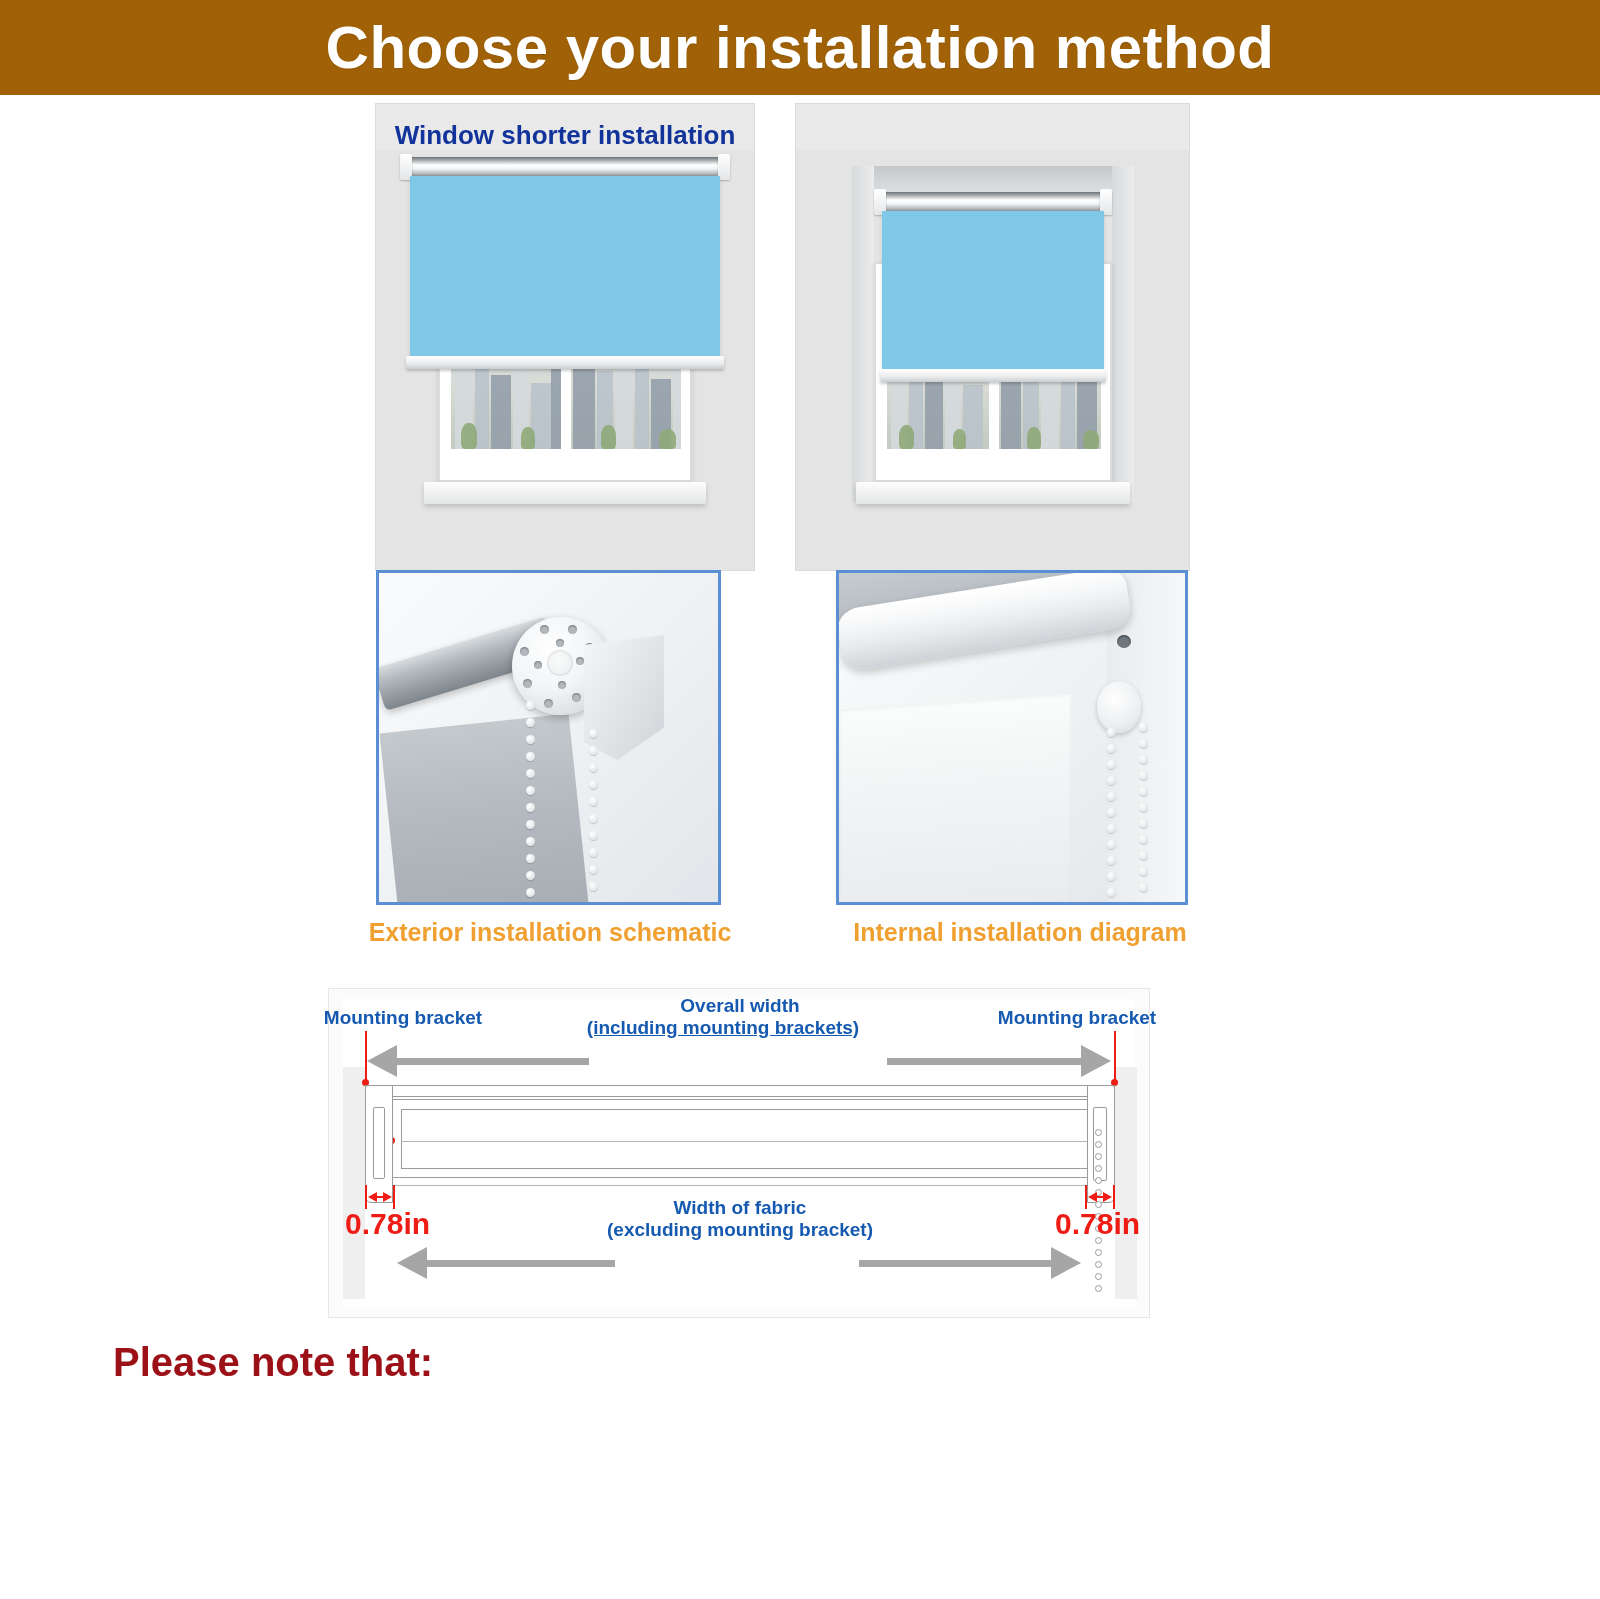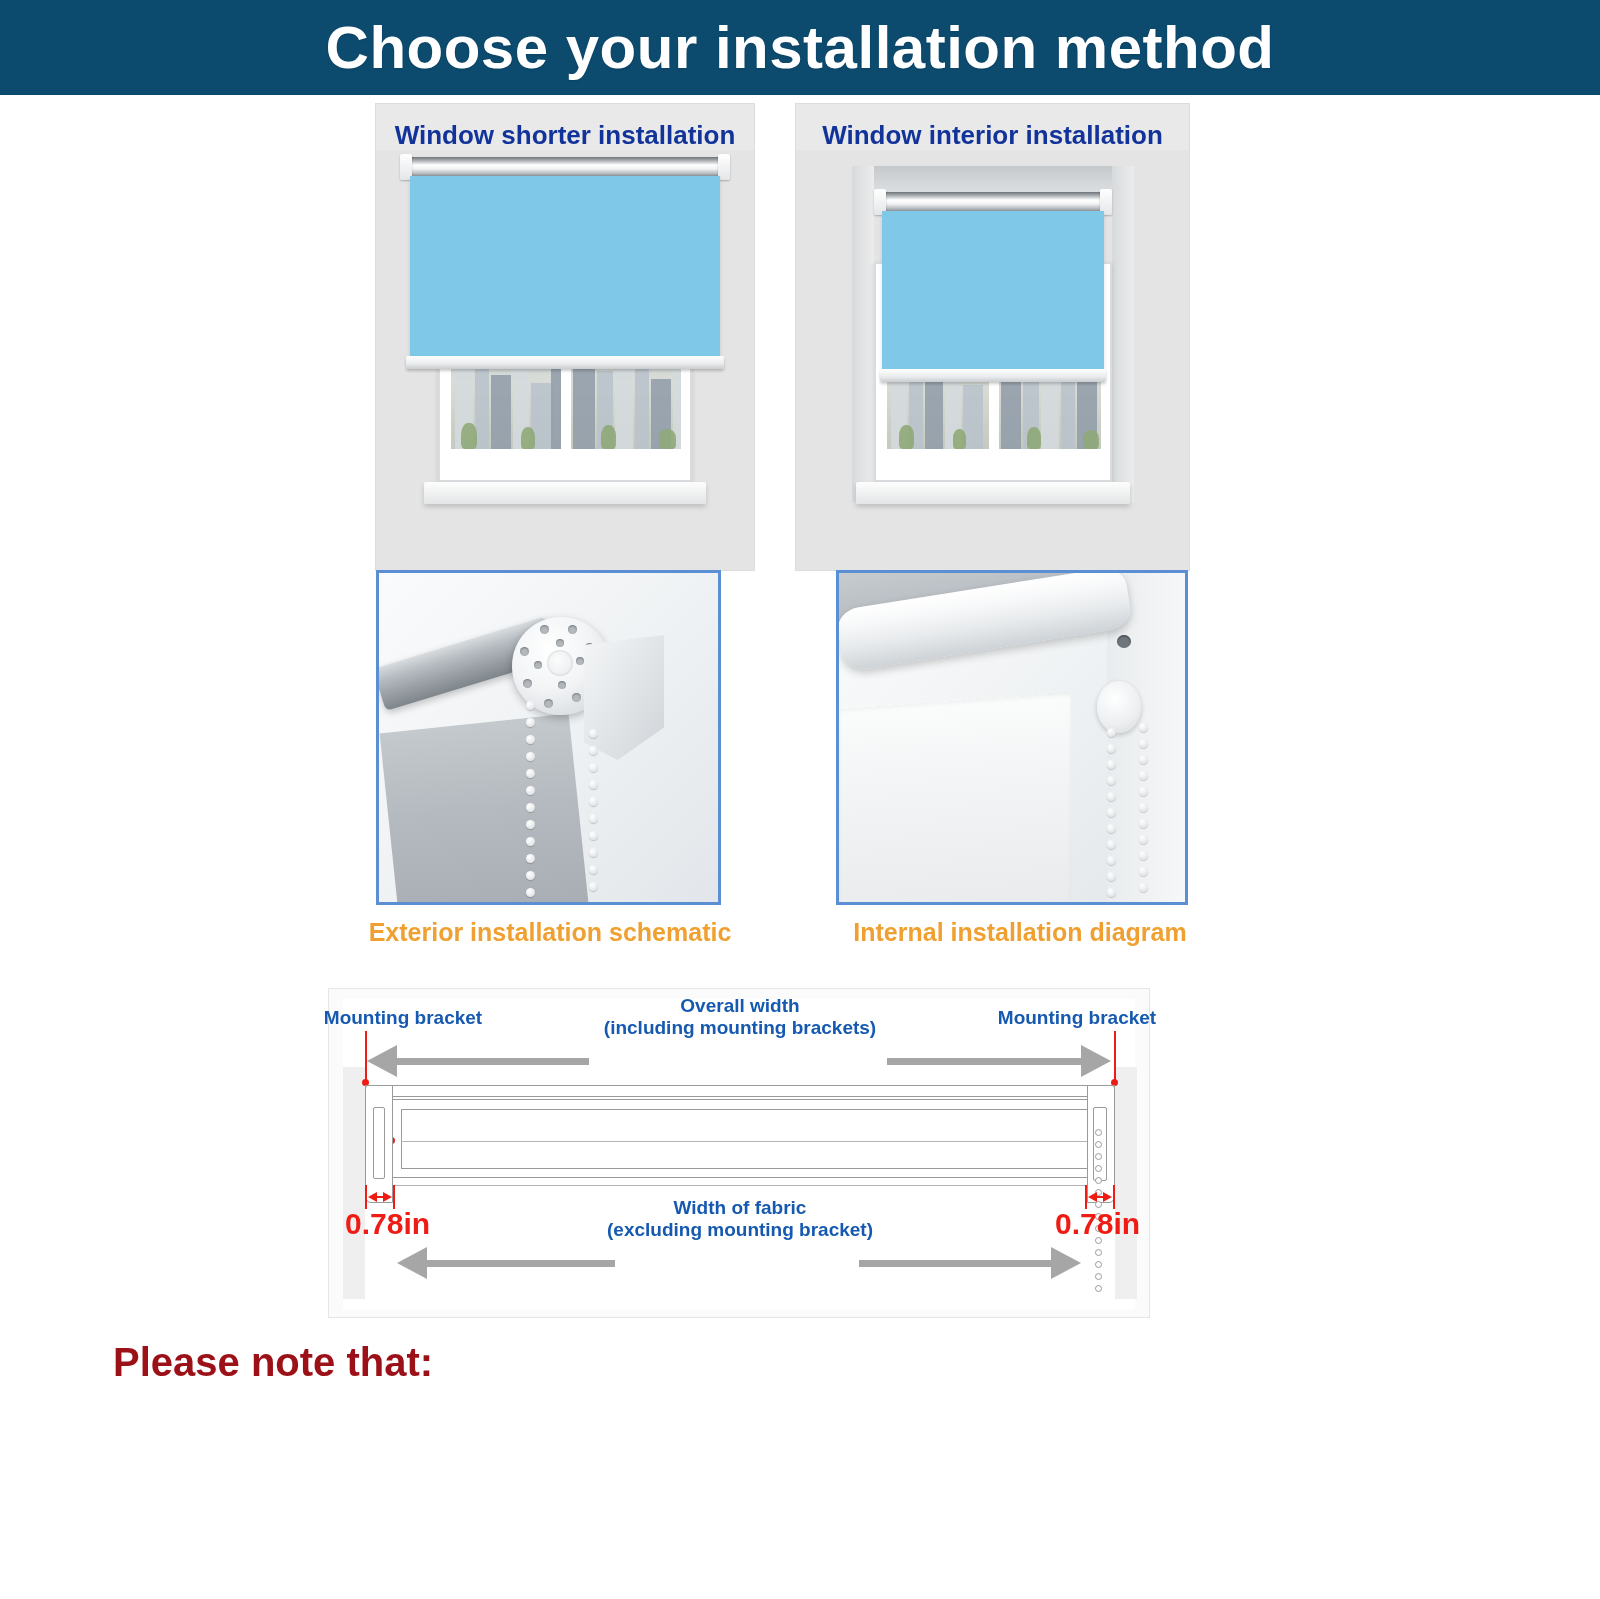--- a/index.html
+++ b/index.html
@@ -5,21 +5,21 @@
   html,body{margin:0;padding:0;background:#ffffff;}
   body{
     width:1600px;height:1599px;position:relative;overflow:hidden;
     font-family:"Liberation Sans", sans-serif;
     -webkit-font-smoothing:antialiased;
   }
 
   
   .banner{
     position:absolute;left:0;top:0;width:1600px;height:95px;
-    background:#0c4a6e;
+    background:#a16207;
     display:flex;align-items:center;justify-content:center;
   }
   .banner-title{
     color:#ffffff;font-size:60px;font-weight:bold;letter-spacing:0.5px;
     line-height:1;white-space:nowrap;
     text-shadow:0 1px 2px rgba(0,0,0,.12);
   }
 
   
   .panel-row{position:absolute;top:103px;left:0;width:1600px;height:470px;}
@@ -240,21 +240,20 @@
     <div class="sill" style="left:48px;top:378px;width:282px;height:22px;"></div>
 
     <div class="tube" style="left:30px;top:53px;width:318px;"></div>
     <div class="tube-cap" style="left:24px;top:50px;"></div>
     <div class="tube-cap" style="left:342px;top:50px;"></div>
     <div class="blindfabric" style="left:34px;top:72px;width:310px;height:182px;"></div>
     <div class="blind-bottombar" style="left:30px;top:252px;width:318px;"></div>
   </div>
 
   <div class="panel right">
-    <div class="panel-title">Window interior installation</div>
 
     <div class="wall" style="left:0;top:46px;width:393px;height:420px;"></div>
 
     <div class="recess-top" style="left:56px;top:62px;width:282px;height:26px;"></div>
     <div class="recess-side" style="left:56px;top:62px;width:22px;height:336px;"></div>
     <div class="recess-side" style="left:316px;top:62px;width:22px;height:336px;"></div>
 
     <div class="winframe" style="left:78px;top:158px;width:238px;height:220px;">
       <div class="sash" style="left:8px;top:8px;width:108px;height:180px;">
         <div class="glass">
@@ -382,21 +381,21 @@
 
 <div class="diagram">
   <div class="dg-inner"></div>
 
   <div class="dg-side" style="left:14px;top:78px;width:22px;height:232px;"></div>
   <div class="dg-side" style="left:786px;top:78px;width:22px;height:232px;"></div>
 
   <div class="dg-label" style="left:-46px;top:18px;width:240px;">Mounting bracket</div>
   <div class="dg-label" style="left:628px;top:18px;width:240px;">Mounting bracket</div>
   <div class="dg-label" style="left:211px;top:6px;width:400px;">Overall width</div>
-  <div class="dg-label" style="left:211px;top:28px;width:400px;">(including mounting brackets)</div>
+  <div class="dg-label" style="left:194px;top:28px;width:400px;text-decoration:underline;">(including mounting brackets)</div>
 
   <div class="vline" style="left:36px;top:42px;height:52px;"></div>
   <div class="vdot" style="left:33px;top:90px;"></div>
   <div class="vline" style="left:785px;top:42px;height:52px;"></div>
   <div class="vdot" style="left:782px;top:90px;"></div>
   <div class="vline" style="left:62px;top:110px;height:42px;"></div>
   <div class="vdot" style="left:59px;top:148px;"></div>
 
   <div class="arrowhead l" style="left:38px;top:56px;"></div>
   <div class="arrowbar" style="left:66px;top:69px;width:194px;"></div>

